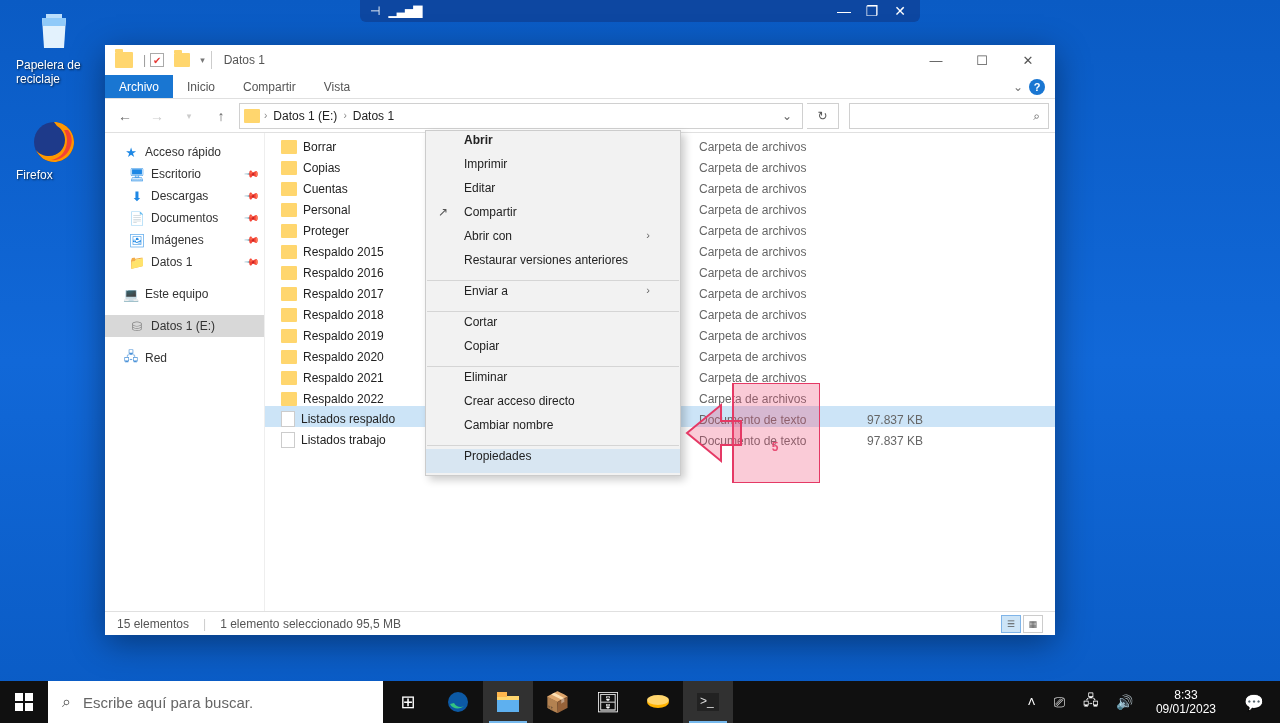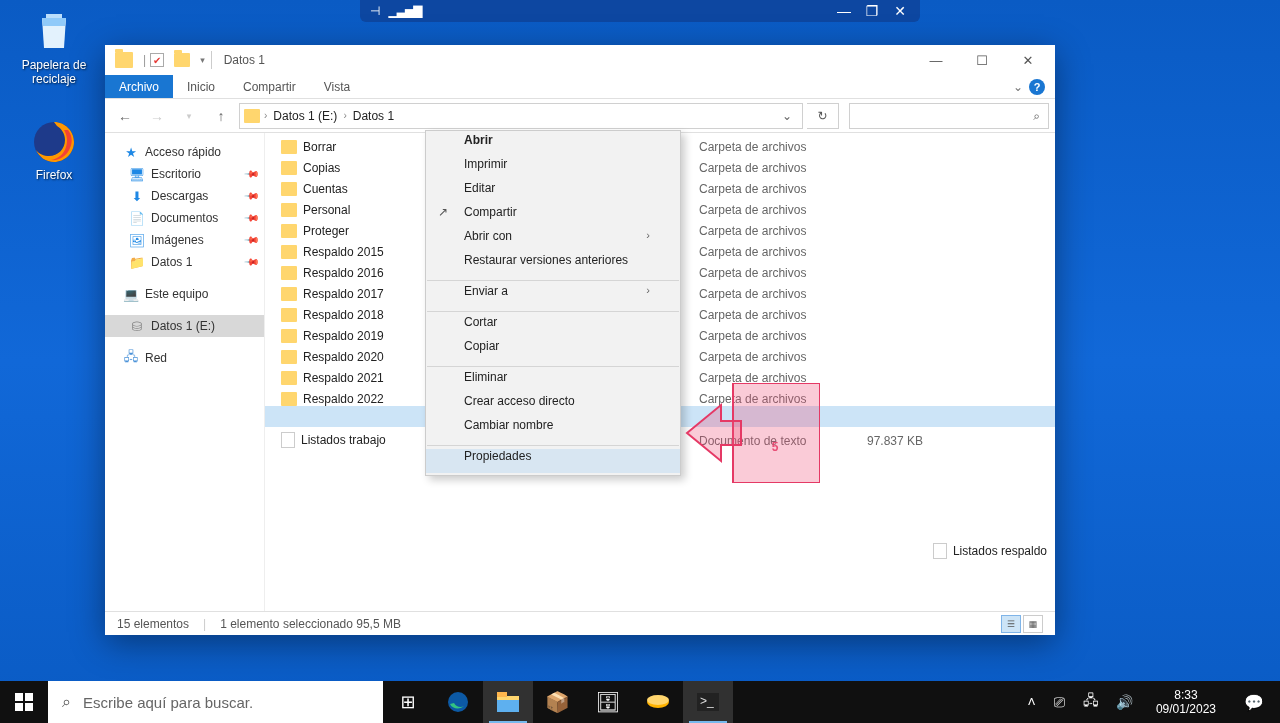--- a/index.html
+++ b/index.html
@@ -1,19 +1,19 @@
 <!DOCTYPE html>
 <html><head>
 <meta charset="utf-8">
 <style>
   * { box-sizing: border-box; margin: 0; padding: 0; font-family: 'Segoe UI', Tahoma, sans-serif; font-size: 12px; }
   body { width: 1280px; height: 723px; background: linear-gradient(180deg, #0a5bc4 0%, #1168d8 50%, #0a5bc4 100%); overflow: hidden; position: relative; }
 
   
-  .desktop-icon { position: absolute; width: 76px; text-align: center; color: #fff; font-size: 12px; cursor: pointer; }
+  .desktop-icon { position: absolute; width: 76px; color: #fff; font-size: 12px; cursor: pointer; }
   .desktop-icon .icon-img { width: 48px; height: 48px; margin: 0 auto 2px; display: flex; align-items: center; justify-content: center; }
   .desktop-icon .label { text-shadow: 1px 1px 2px rgba(0,0,0,.7); line-height: 1.2; }
 
   
   .remote-bar { position: absolute; top: 0; left: 360px; width: 560px; height: 22px; background: #0d47a1; border-radius: 0 0 6px 6px; display: flex; align-items: center; color: #fff; padding: 0 10px; gap: 8px; }
   .remote-bar .pin { font-size: 12px; }
   .remote-bar .sig { font-size: 12px; letter-spacing: -1px; }
   .remote-bar .spacer { flex: 1; }
   .remote-bar .wbtn { width: 20px; text-align: center; font-size: 14px; cursor: pointer; }
 
@@ -59,21 +59,21 @@
   .filelist { flex:1; display:flex; flex-direction:column; position:relative; }
   .fl-header { height:28px; display:flex; align-items:center; border-bottom:1px solid #eee; color:#555; padding-left:16px; }
   .fl-header .col { padding: 0 8px; }
   .col-name { flex:0 0 290px; }
   .col-date { flex:0 0 120px; }
   .col-type { flex:0 0 140px; }
   .col-size { flex:0 0 100px; text-align:right; }
 
   .fl-rows { flex:1; overflow-y:auto; }
   .fl-row { height:21px; display:flex; align-items:flex-end; padding-left:16px; cursor:default; }
-  .fl-row.selected { background:#cce4f7;flex-direction:column; }
+  .fl-row.selected { background:#cce4f7; }
   .fl-row .ficon { width:16px; height:14px; margin-right:6px; }
   .fl-row .ficon.folder { background:#ffd66e; border-radius:1px; position:relative; }
   .fl-row .ficon.folder::before { content:''; position:absolute; top:-2px; left:0; width:7px; height:2px; background:#ffd66e; border-radius:1px 1px 0 0; }
   .fl-row .ficon.file { background:#fff; border:1px solid #ccc; position:relative; height:16px; width:14px; }
   .fl-row .cell { padding: 0 8px; color:#222; white-space:nowrap; overflow:hidden; }
   .fl-row .col-date, .fl-row .col-type, .fl-row .col-size { color:#666; }
 
   .statusbar { height:24px; border-top:1px solid #e0e0e0; display:flex; align-items:center; padding:0 12px; gap:14px; color:#555; }
   .statusbar .right { margin-left:auto; display:flex; gap:2px; }
   .statusbar .viewbtn { width:20px; height:18px; border:1px solid #ccc; display:flex; align-items:center; justify-content:center; cursor:pointer; font-size:9px; }

